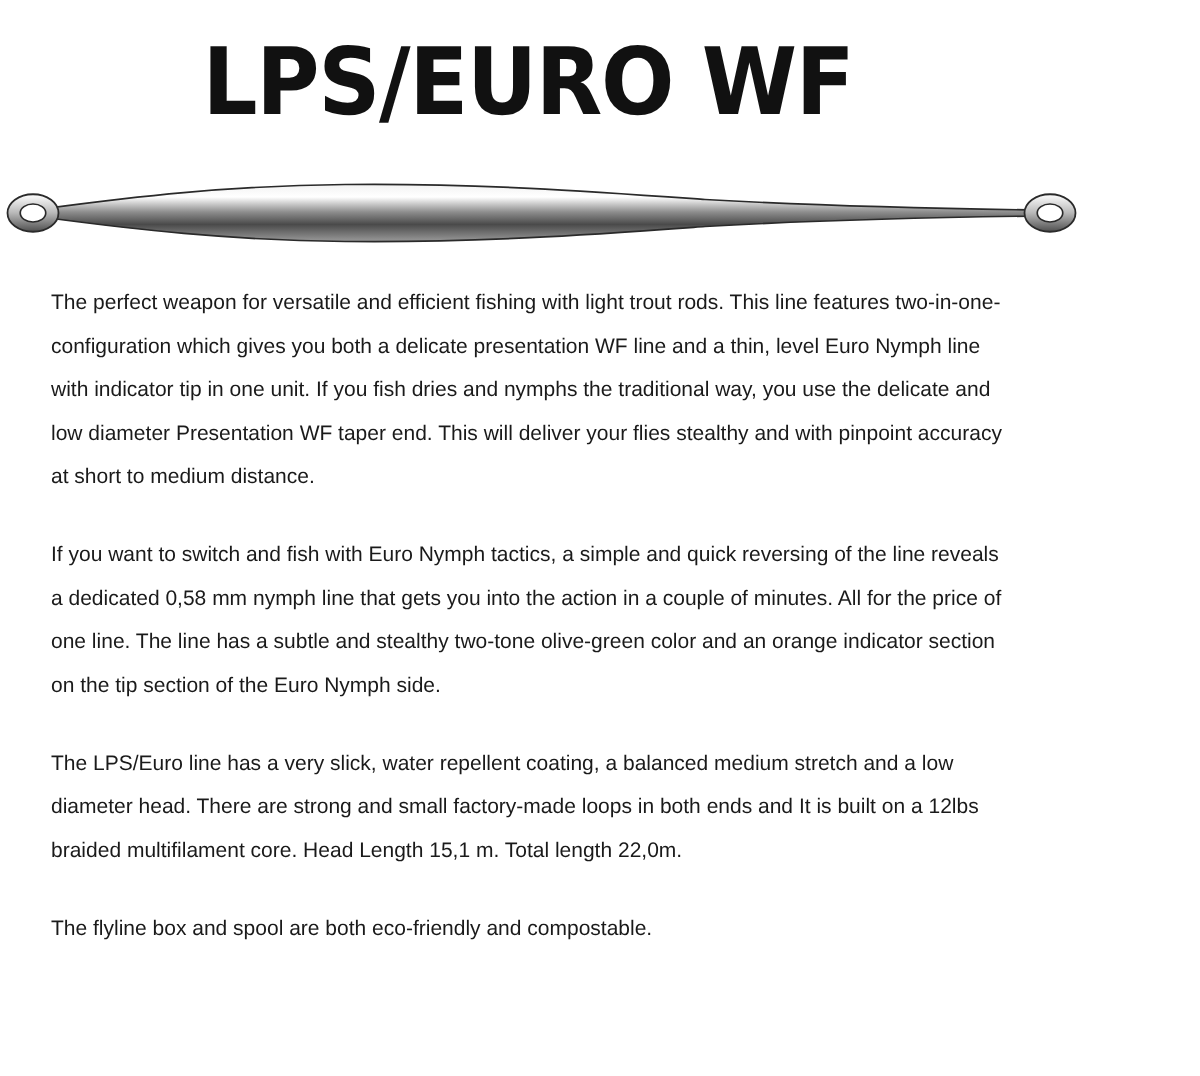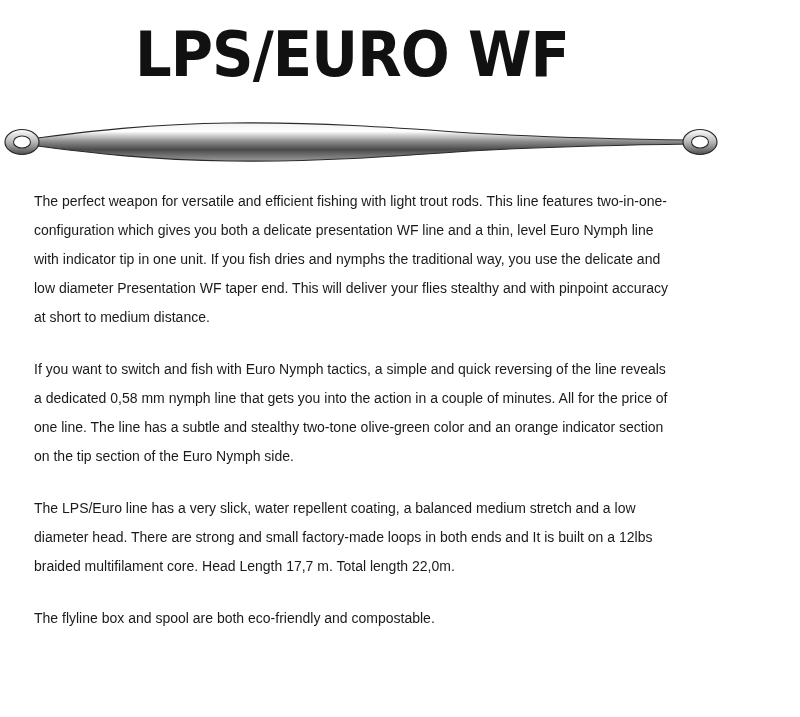--- a/index.html
+++ b/index.html
@@ -91,17 +91,17 @@
     <ellipse cx="22" cy="31" rx="17" ry="12.5" fill="url(#loopGrad)" stroke="#2a2a2a" stroke-width="1.2"></ellipse>
     <ellipse cx="22" cy="31" rx="8.5" ry="6" fill="#ffffff" stroke="#2a2a2a" stroke-width="1.1"></ellipse>
 
     <ellipse cx="700" cy="31" rx="17" ry="12.5" fill="url(#loopGrad)" stroke="#2a2a2a" stroke-width="1.2"></ellipse>
     <ellipse cx="700" cy="31" rx="8.5" ry="6" fill="#ffffff" stroke="#2a2a2a" stroke-width="1.1"></ellipse>
   </svg>
 
   <div class="body-text">
     <p class="para">The perfect weapon for versatile and efficient fishing with light trout rods. This line features two-in-one-configuration which gives you both a delicate presentation WF line and a thin, level Euro Nymph line with indicator tip in one unit. If you fish dries and nymphs the traditional way, you use the delicate and low diameter Presentation WF taper end. This will deliver your flies stealthy and with pinpoint accuracy at short to medium distance.</p>
     <p class="para">If you want to switch and fish with Euro Nymph tactics, a simple and quick reversing of the line reveals a dedicated 0,58 mm nymph line that gets you into the action in a couple of minutes. All for the price of one line. The line has a subtle and stealthy two-tone olive-green color and an orange indicator section on the tip section of the Euro Nymph side.</p>
-    <p class="para">The LPS/Euro line has a very slick, water repellent coating, a balanced medium stretch and a low diameter head. There are strong and small factory-made loops in both ends and It is built on a 12lbs braided multifilament core. Head Length 17,7 m. Total length 22,0m.</p>
+    <p class="para">The LPS/Euro line has a very slick, water repellent coating, a balanced medium stretch and a low diameter head. There are strong and small factory-made loops in both ends and It is built on a 12lbs braided multifilament core. Head Length 15,1 m. Total length 22,0m.</p>
     <p class="para">The flyline box and spool are both eco-friendly and compostable.</p>
   </div>
 
 </div>
 
 </body></html>

